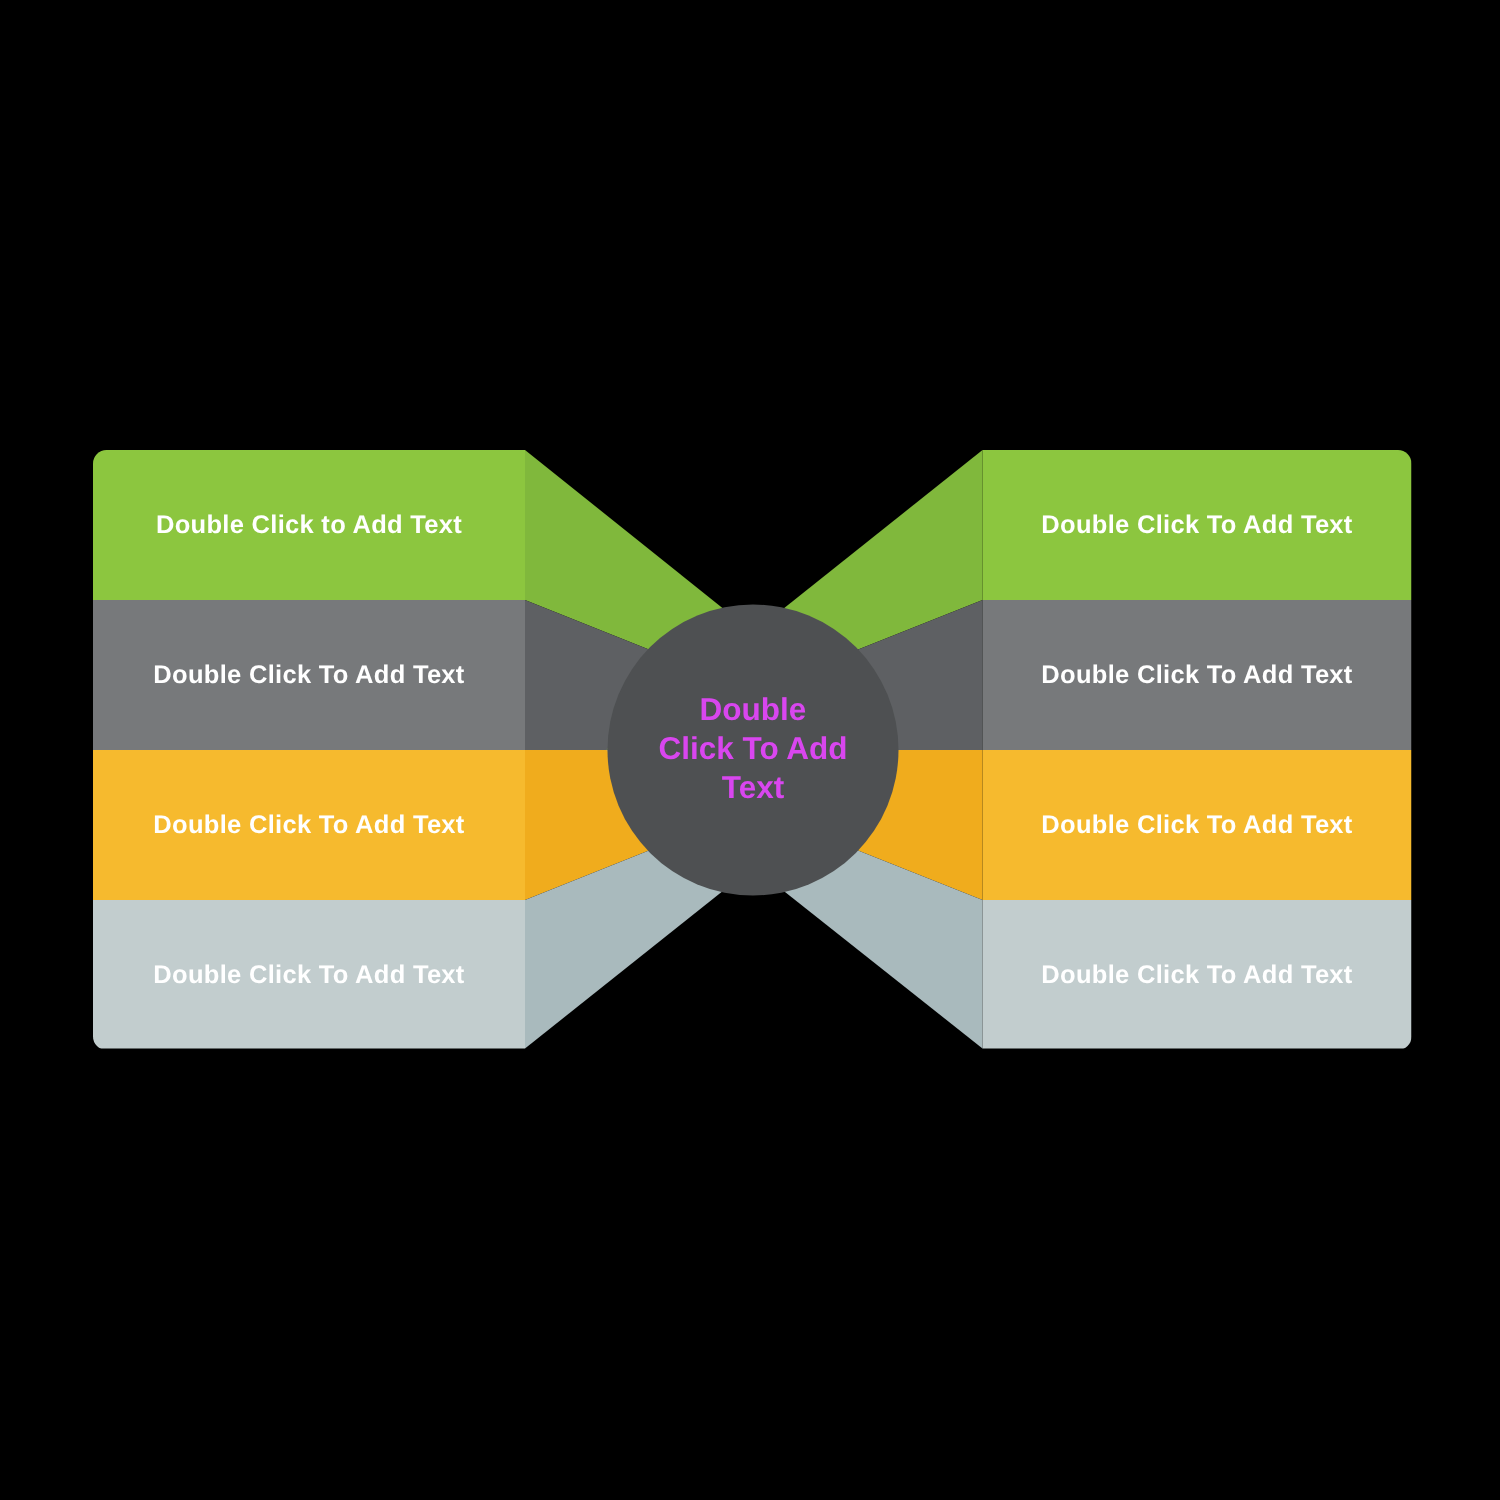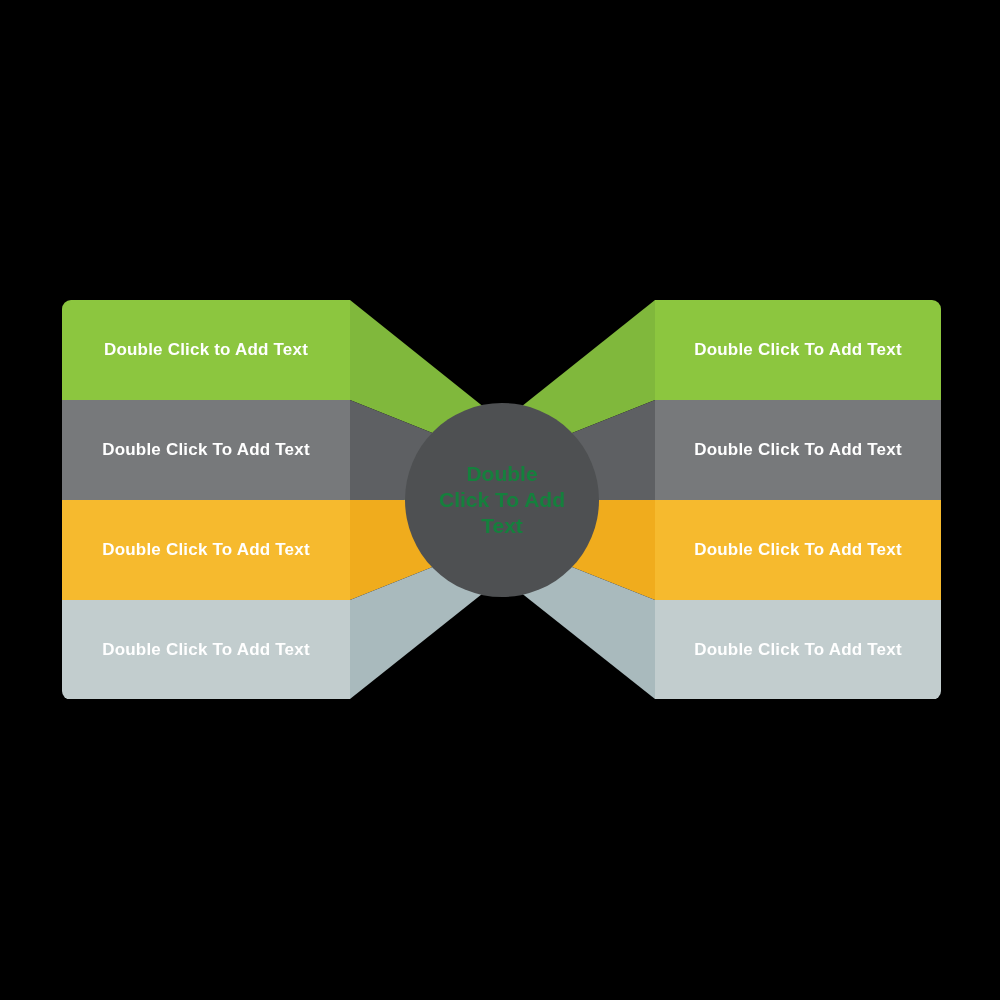--- a/index.html
+++ b/index.html
@@ -33,21 +33,21 @@
   }
   .center-label {
     position: absolute;
     left: 392px;
     top: 425px;
     width: 220px;
     height: 150px;
     display: flex;
     align-items: center;
     justify-content: center;
-    color: #15803d;
+    color: #d946ef;
     font-size: 21px;
     font-weight: bold;
     line-height: 1.25;
     text-align: center;
     white-space: pre-line;
   }
   
   .ll0 { left: 62px;  top: 300px; width: 288px; height: 100px; }
   .ll1 { left: 62px;  top: 400px; width: 288px; height: 100px; }
   .ll2 { left: 62px;  top: 500px; width: 288px; height: 100px; }

